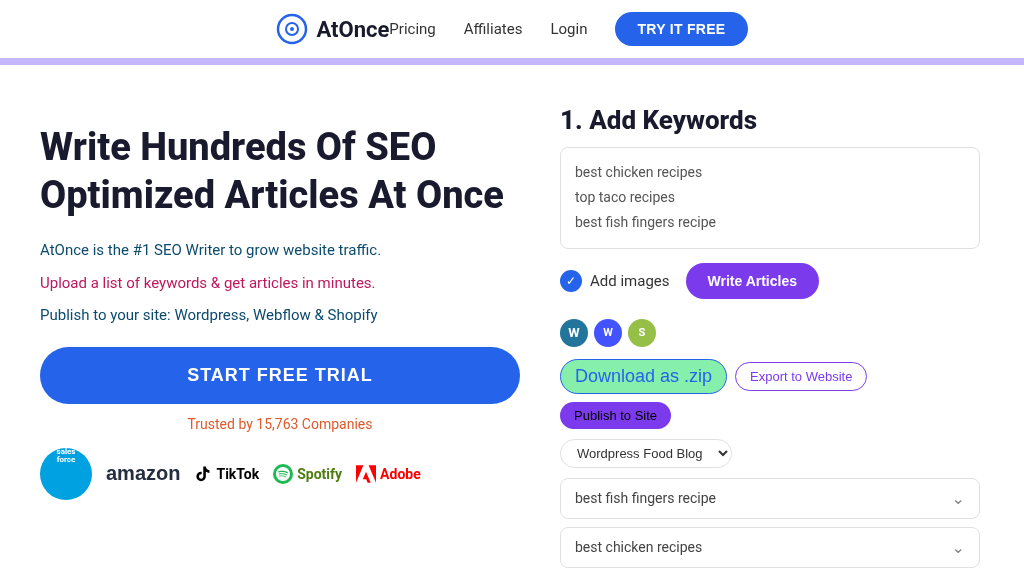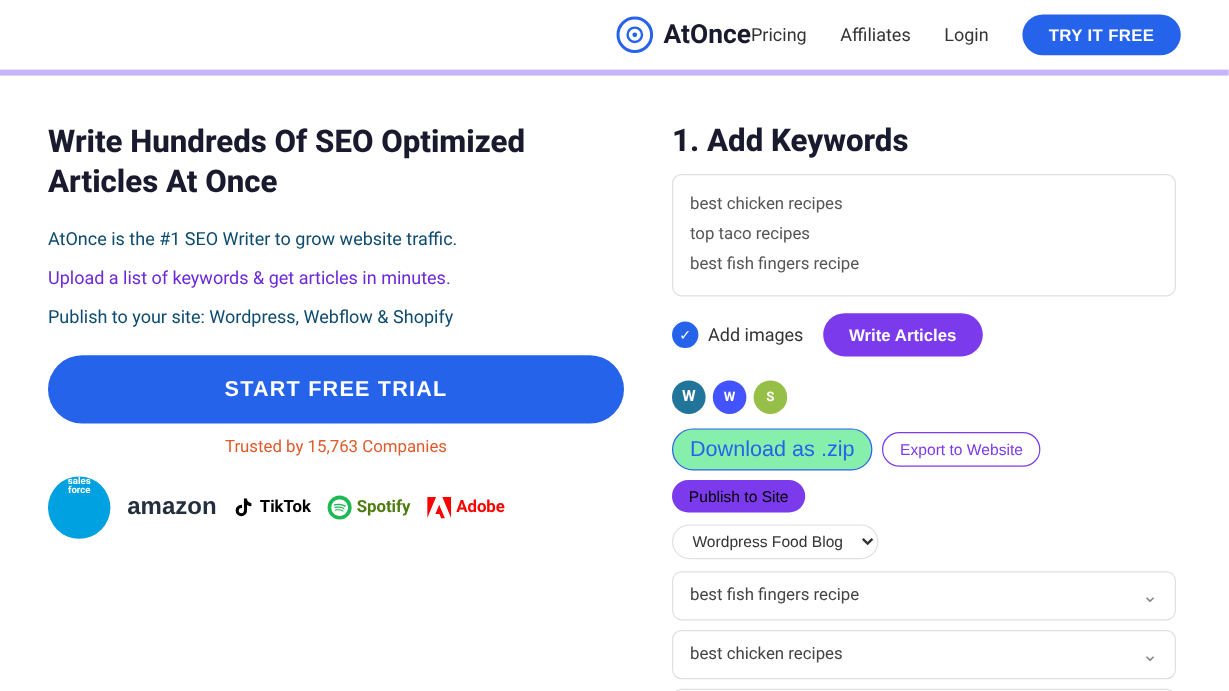--- a/index.html
+++ b/index.html
@@ -2,23 +2,23 @@
 <html><head>
   <meta charset="utf-8">
   <style>
     * { margin: 0; padding: 0; box-sizing: border-box; }
     body { font-family: -apple-system, BlinkMacSystemFont, 'Segoe UI', Roboto, sans-serif; background: #fff; overflow-x: hidden; }
 
     
     .header {
       display: flex;
       align-items: center;
-      justify-content: flex-end;
+      justify-content: center;
       padding: 12px 40px;
-      border-bottom: 5px solid #c4b5fd;
+      border-bottom: 7px solid #c4b5fd;
     }
     .logo {
       display: flex;
       align-items: center;
       gap: 8px;
       font-size: 22px;
       font-weight: 700;
       color: #1a1a2e;
     }
     .logo-icon {
@@ -55,34 +55,35 @@
       gap: 40px;
       max-width: 1024px;
     }
 
     
     .left {
       flex: 1;
       max-width: 480px;
     }
     .hero-title {
-      font-size: 26px;
+      font-size: 38px;
       font-weight: 800;
       color: #1a1a2e;
       line-height: 1.25;
       margin-bottom: 20px;
+      margin-top: 19px;
     }
     .hero-desc {
       font-size: 15px;
       color: #0c4a6e;
       margin-bottom: 10px;
       line-height: 1.5;
     }
     .hero-desc.highlight {
-      color: #6d28d9;
+      color: #be185d;
     }
     .start-trial-btn {
       display: block;
       width: 100%;
       background: #2563eb;
       color: #fff;
       border: none;
       border-radius: 30px;
       padding: 18px;
       font-size: 18px;

